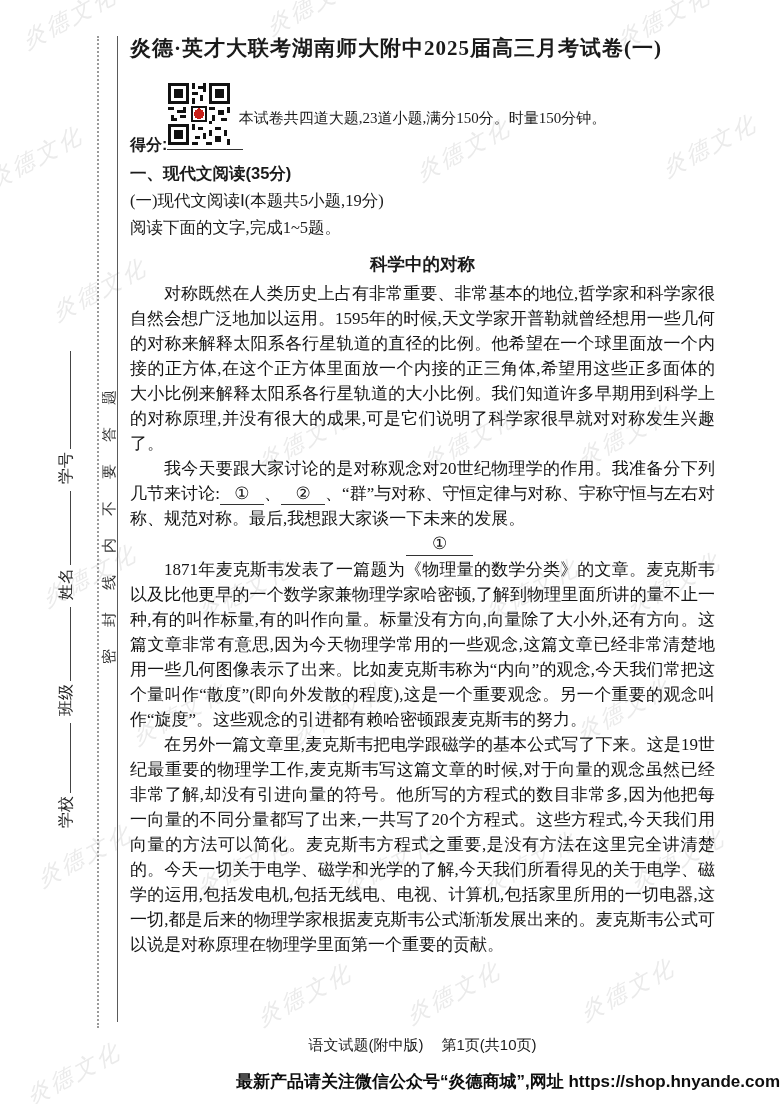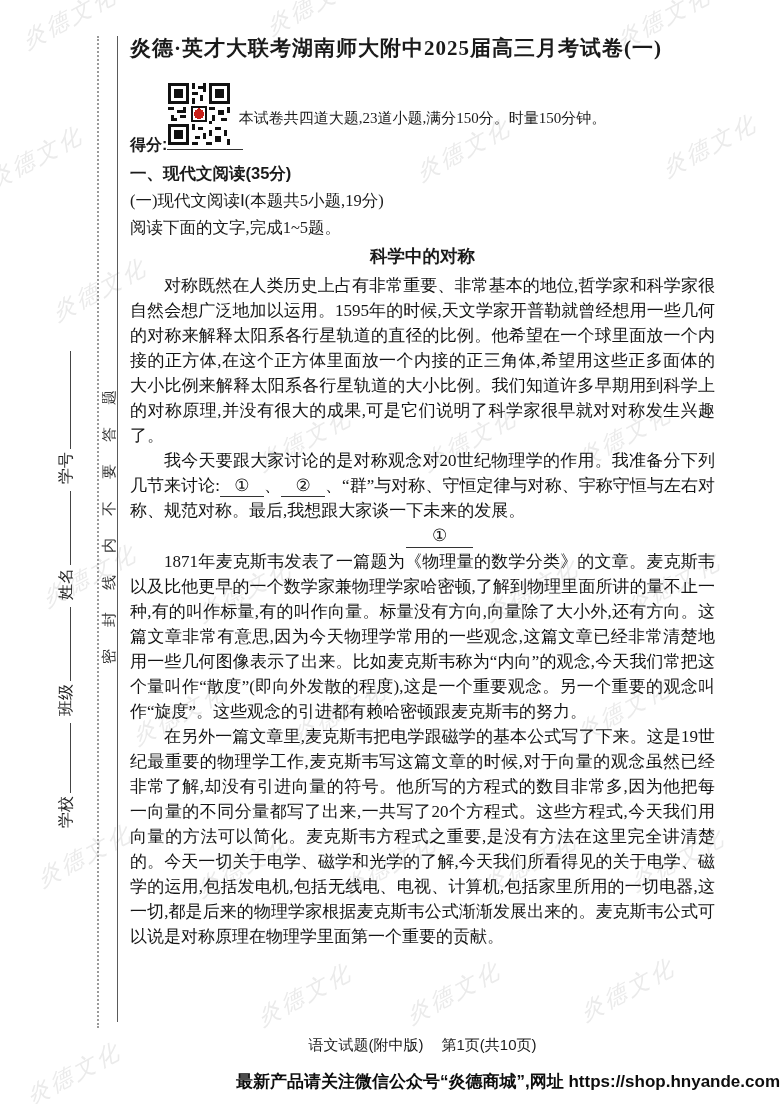--- a/index.html
+++ b/index.html
@@ -59,21 +59,21 @@
     font-family:"Liberation Serif", serif;
   }
   .score-line { margin-top:7px; font-size:16px; padding-right:2px; }
   .score-line .lbl { font-weight:bold; }
   .score-blank {
     display:inline-block; width:76px; border-bottom:1.5px solid #333; height:14px;
   }
   .sec { margin-top:4px; line-height:27px; font-size:16.5px; }
   .sec .h1 { font-weight:bold; }
   .sec .h2, .sec .h3 { font-family:"Liberation Serif", serif; }
-  .passage-title { margin-top:3px; text-align:center; font-weight:bold; font-size:17.5px; }
+  .passage-title { margin-top:11px; text-align:center; font-weight:bold; font-size:17.5px; }
   .passage {
     margin-top:5px; font-family:"Liberation Serif", serif;
     font-size:17px; line-height:25px; text-align:justify; color:#141414;
   }
   .passage p { text-indent:2em; }
   .inline-blank {
     display:inline-block; min-width:44px; text-align:center; text-indent:0;
     border-bottom:1px solid #333; line-height:20px;
   }
   .marker-line { text-align:center; line-height:26px; text-indent:0; }

